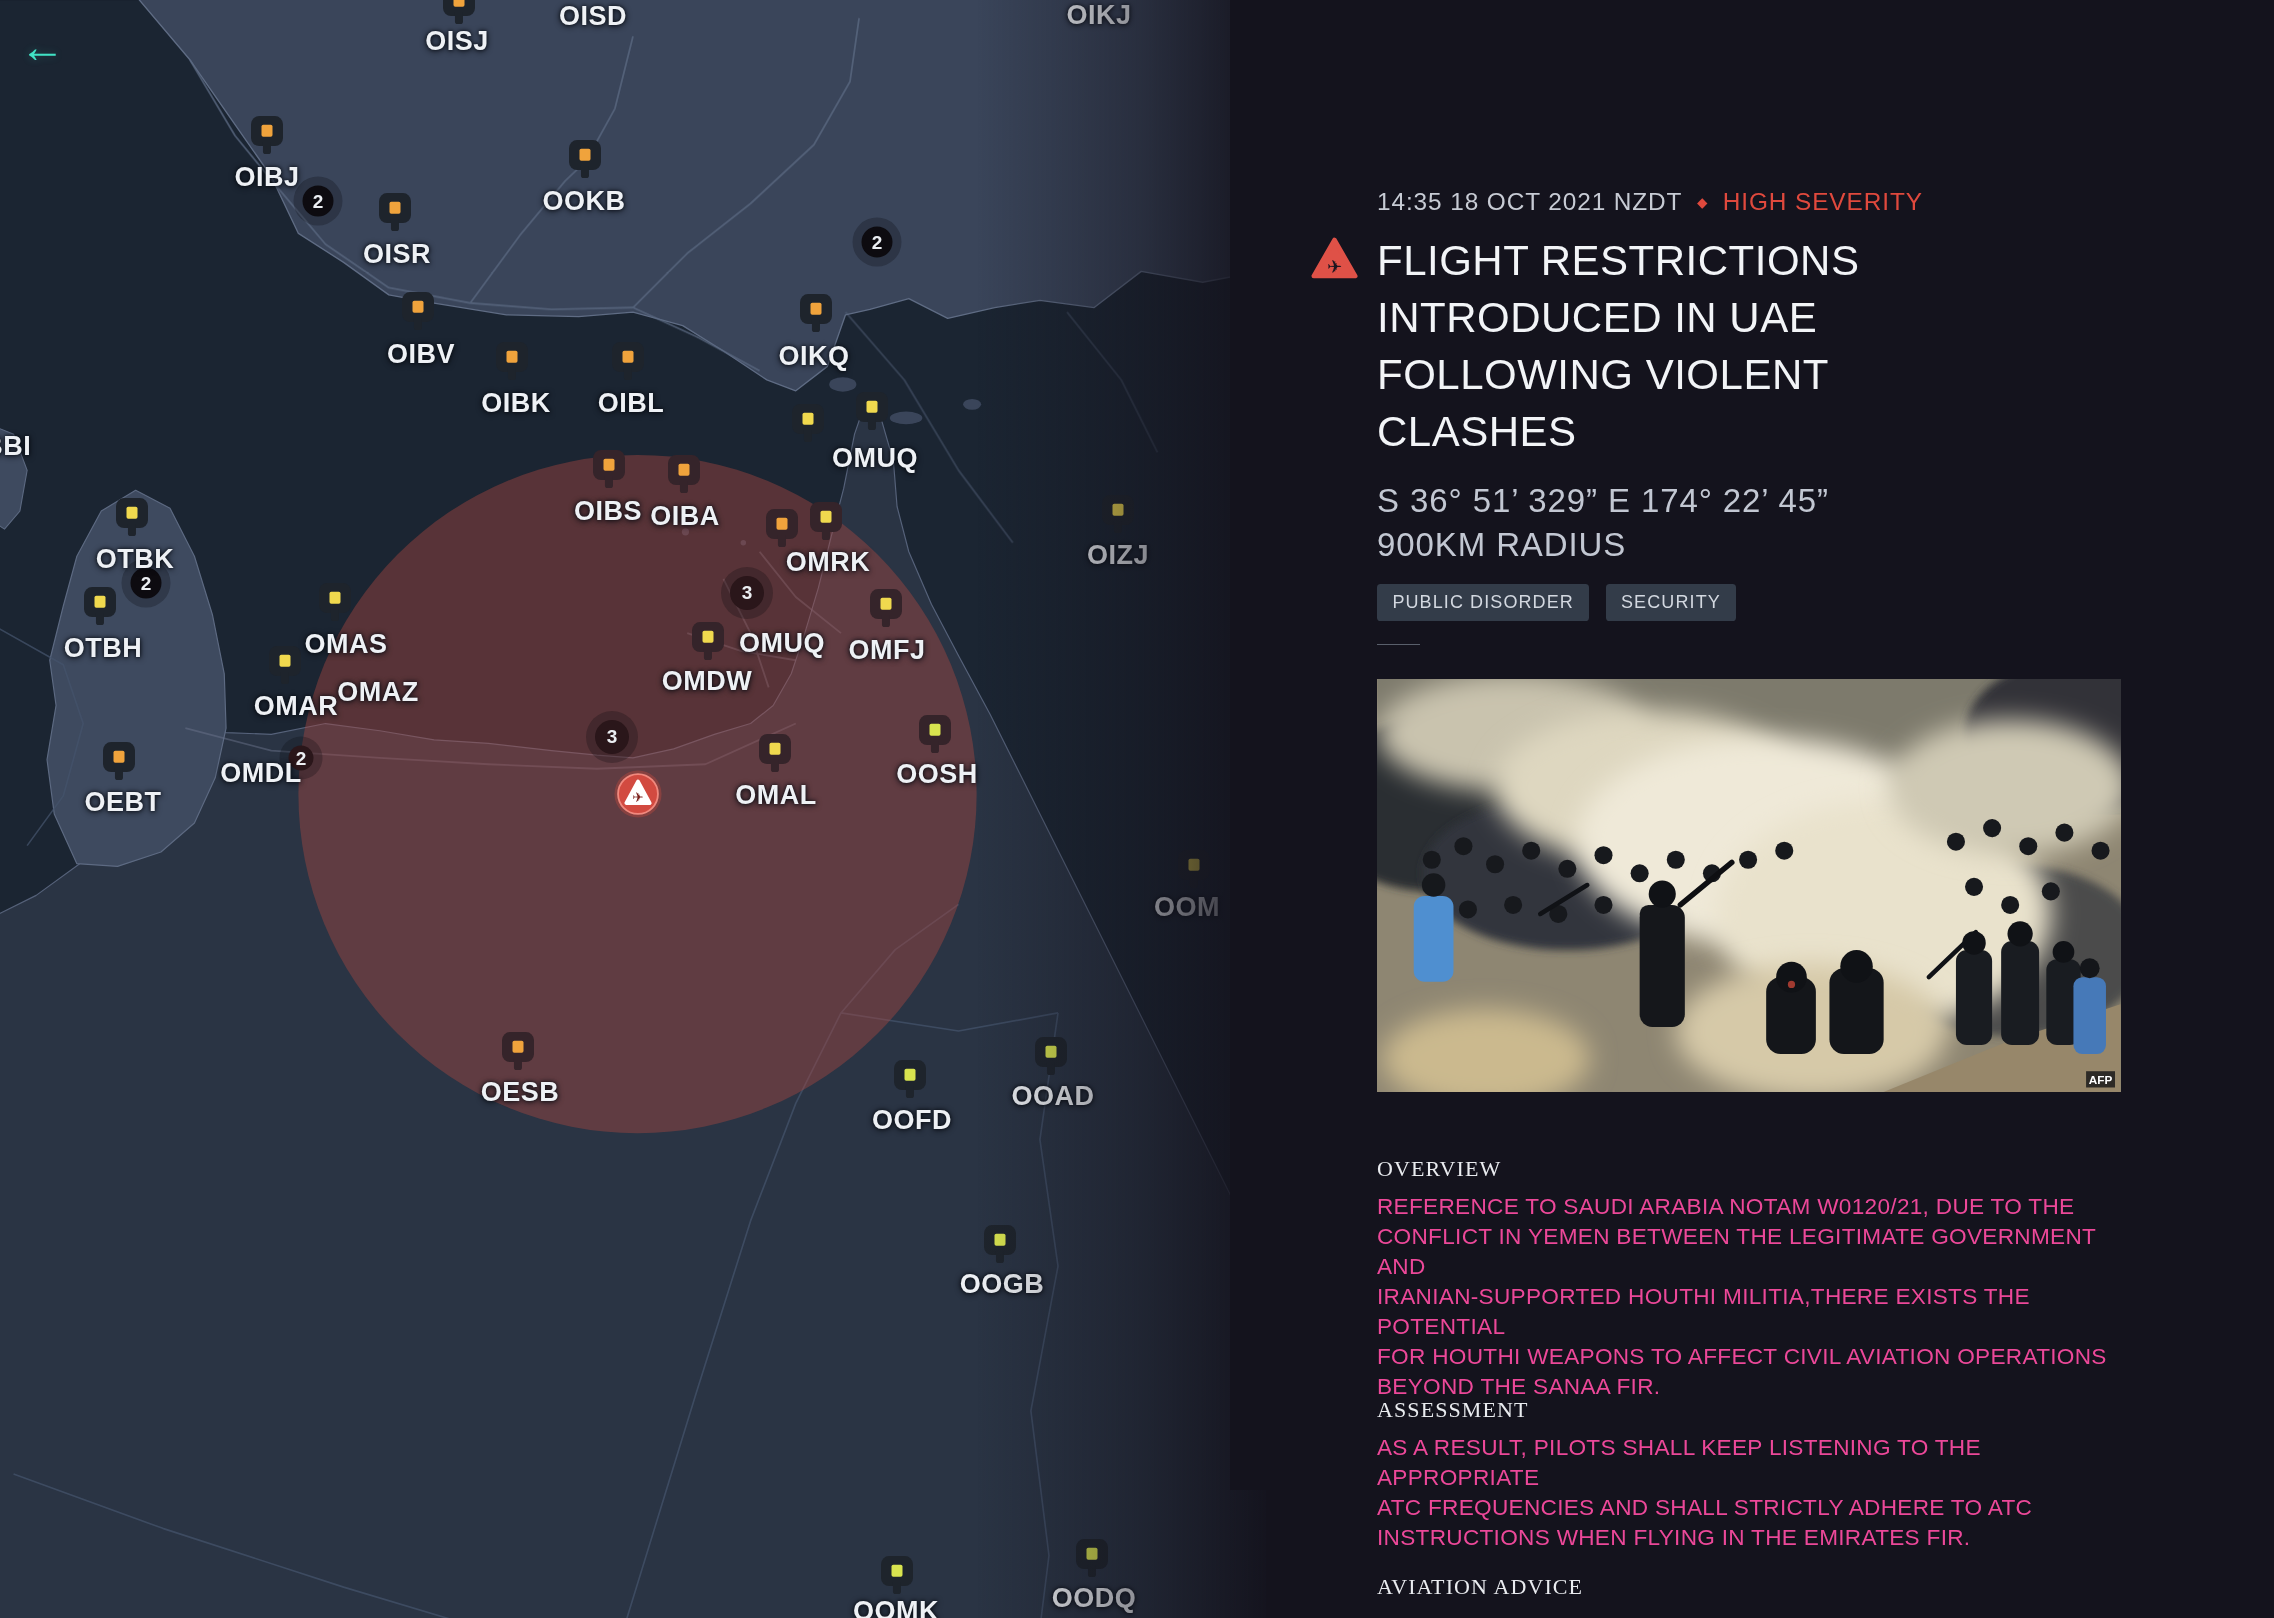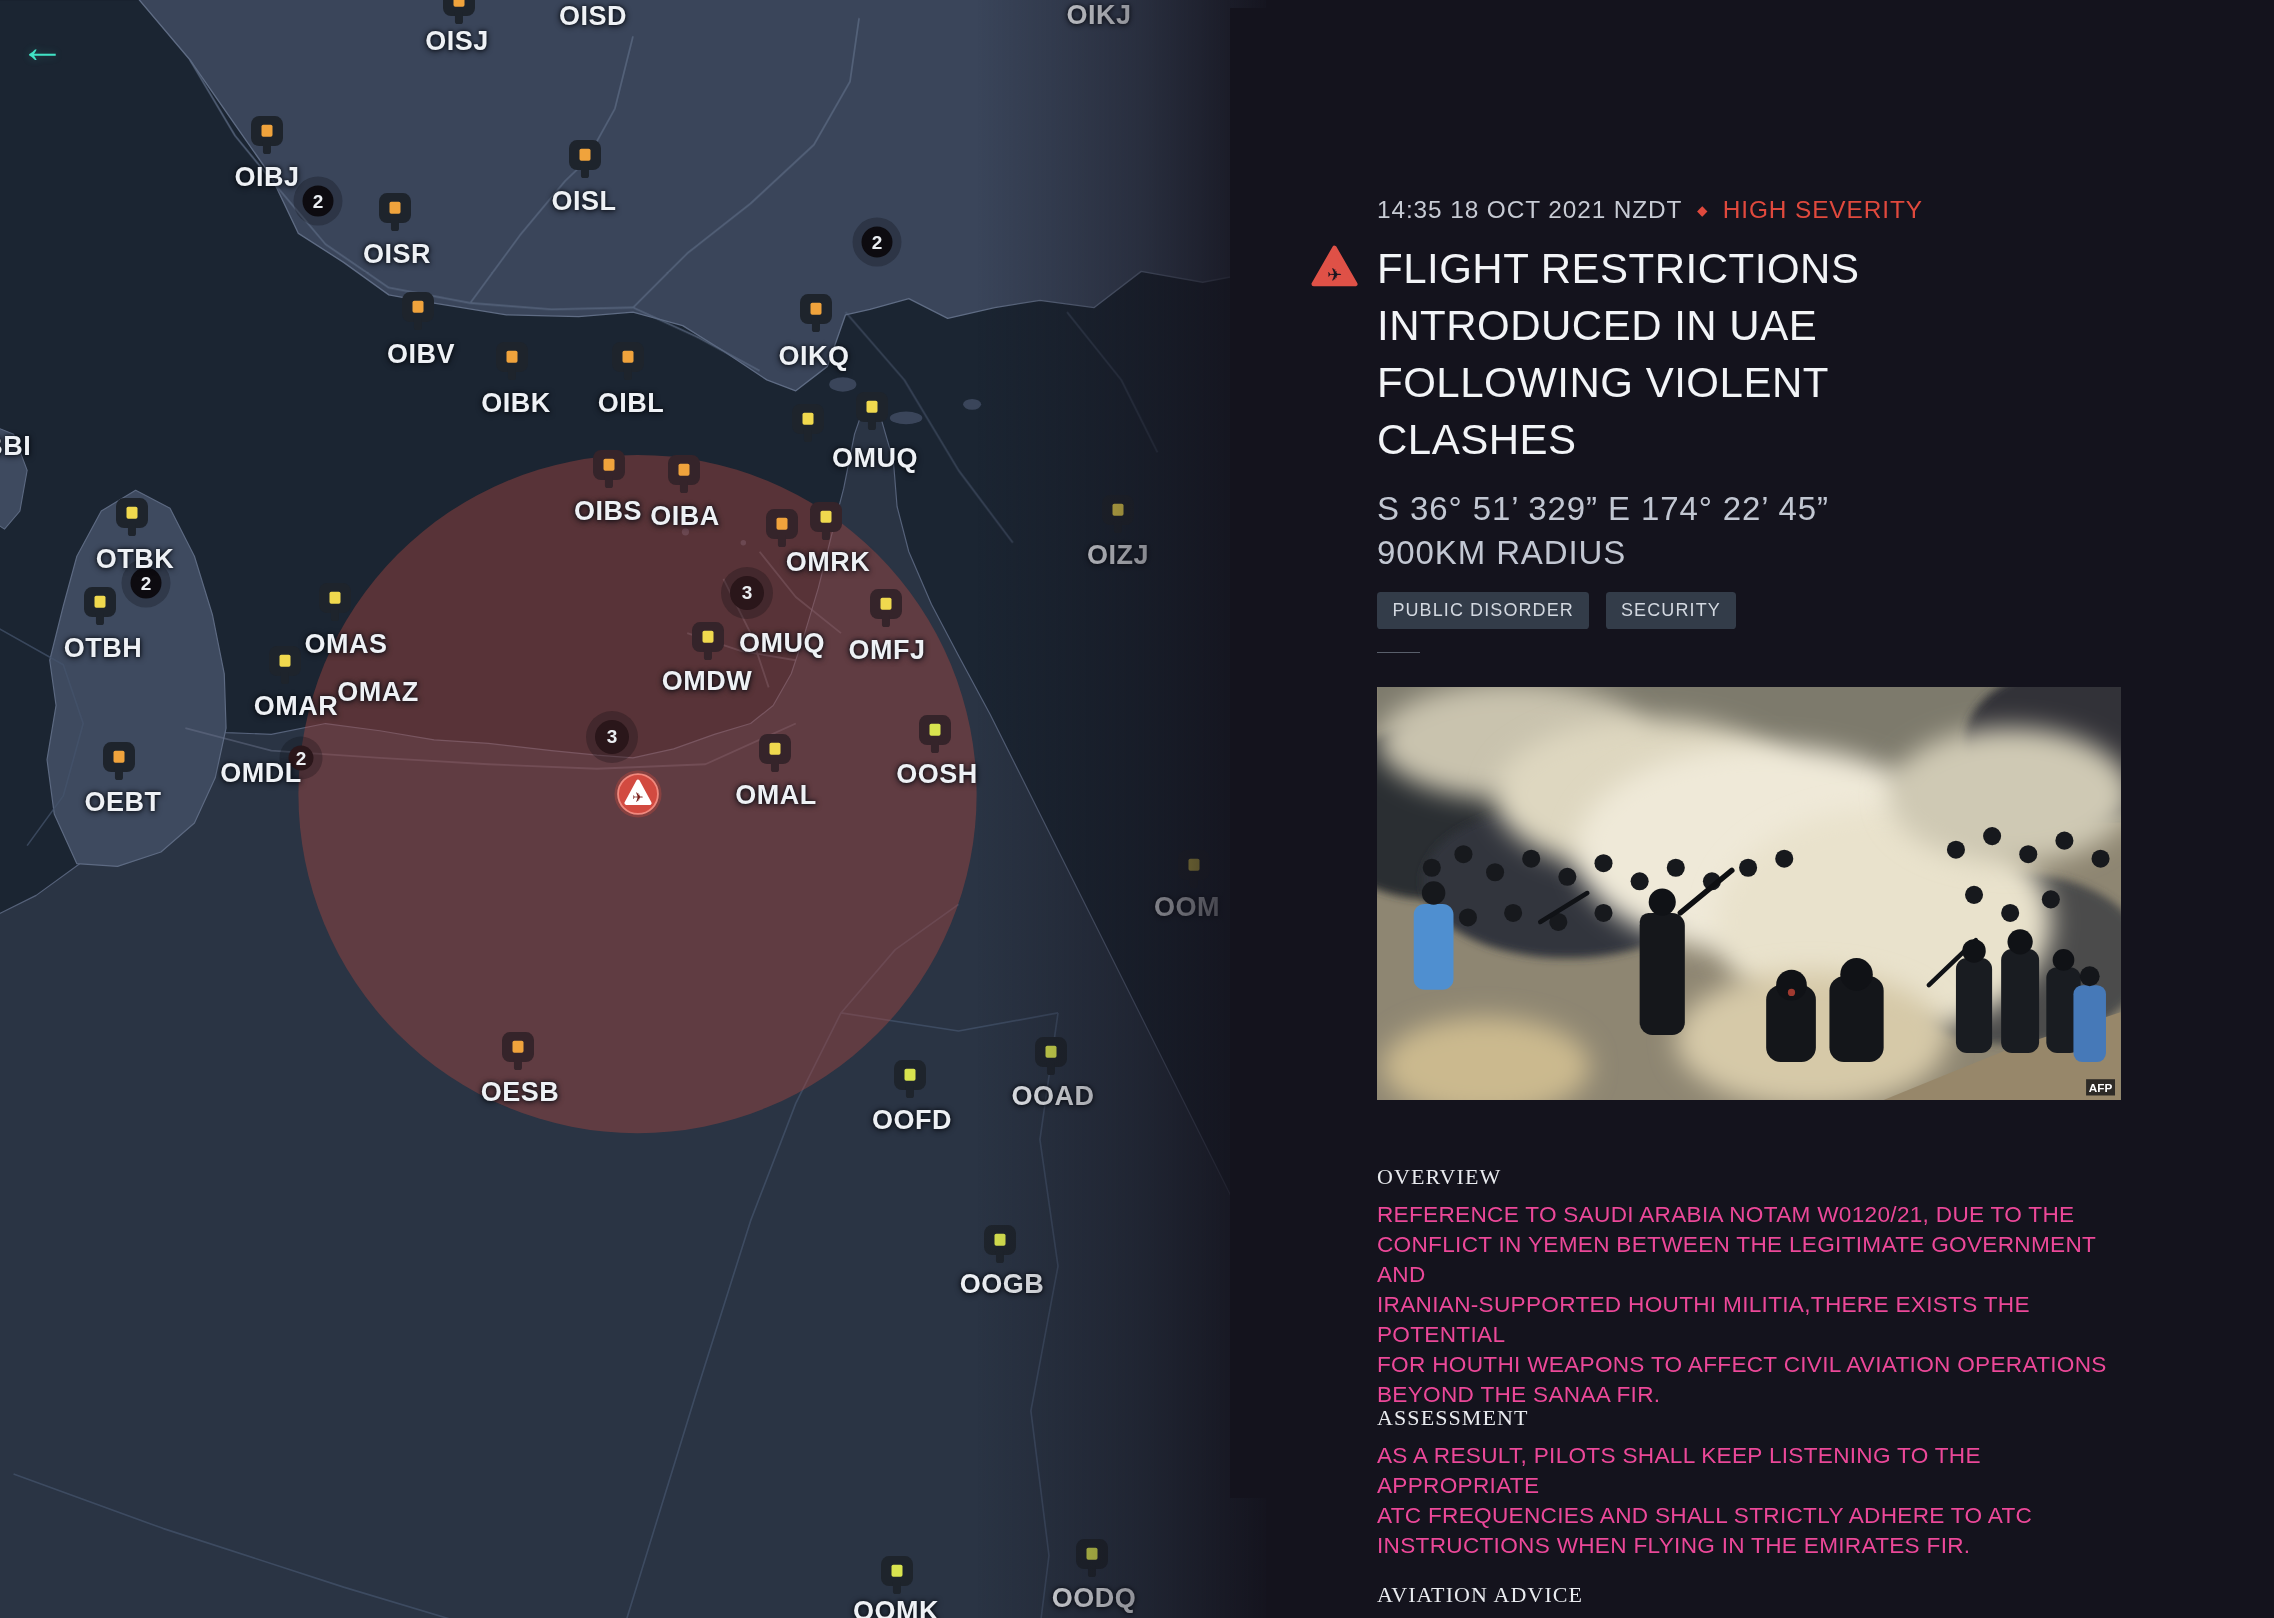--- a/index.html
+++ b/index.html
@@ -28,21 +28,21 @@
 
   .warn-marker{position:absolute;transform:translate(-50%,-50%);}
 
   .map-fade{position:absolute;top:0;left:977px;width:299px;height:100%;pointer-events:none;
        background:linear-gradient(90deg,rgba(20,19,29,0) 0%,rgba(20,19,29,.45) 55%,#14131D 100%);}
 
   .back-btn{position:absolute;left:20px;top:23.5px;font-size:45px;font-weight:bold;color:#41E2C5;
        line-height:1;cursor:pointer;text-shadow:0 0 9px rgba(65,226,197,.25);}
 
   
-  .panel{position:absolute;left:1230px;top:8px;width:1044px;height:1490px;background:#14131D;}
+  .panel{position:absolute;left:1230px;top:0;width:1044px;height:1490px;background:#14131D;}
   .panel *{box-sizing:border-box;}
   .meta{position:absolute;left:147px;top:188px;display:flex;align-items:center;gap:14.5px;
        font-size:24.4px;letter-spacing:0.9px;color:#C7CBD4;white-space:nowrap;}
   .meta .diamond{font-size:13.6px;color:#E0493D;}
   .meta .sev{color:#E0493D;}
   .title-icon{position:absolute;left:81px;top:237px;}
   .page-title{position:absolute;left:147px;top:232px;width:706px;font-size:42px;line-height:57px;
        font-weight:500;color:#F2F4F7;letter-spacing:0.5px;white-space:pre-line;}
   .coords{position:absolute;left:147px;top:482px;font-size:33px;letter-spacing:0.9px;color:#C2C7D2;}
   .radius{position:absolute;left:147px;top:526px;font-size:33px;letter-spacing:0.9px;color:#C2C7D2;}
@@ -287,21 +287,21 @@
       <circle cx="32" cy="32" r="22" fill="#D24A40" stroke="#F0897E" stroke-width="2"></circle>
       <path d="M 32,18 L 45,42 L 19,42 Z" fill="#FFFFFF" stroke="#FFFFFF" stroke-width="4" stroke-linejoin="round"></path>
       <text x="32" y="41" font-size="15" text-anchor="middle" fill="#7A1F1A">✈</text>
     </svg>
 
     <div class="layer" id="labels-layer">
         <div class="apt-label" style="left: 593px; top: 16.3px;">OISD</div>
         <div class="apt-label" style="left: 1099px; top: 14.5px;">OIKJ</div>
         <div class="apt-label" style="left: 457px; top: 41px;">OISJ</div>
         <div class="apt-label" style="left: 267px; top: 177px;">OIBJ</div>
-        <div class="apt-label" style="left: 584px; top: 201px;">OISL</div>
+        <div class="apt-label" style="left: 584px; top: 201px;">OOKB</div>
         <div class="apt-label" style="left: 397px; top: 254px;">OISR</div>
         <div class="apt-label" style="left: 421px; top: 354px;">OIBV</div>
         <div class="apt-label" style="left: 516px; top: 403px;">OIBK</div>
         <div class="apt-label" style="left: 631px; top: 403px;">OIBL</div>
         <div class="apt-label" style="left: 814px; top: 356px;">OIKQ</div>
         <div class="apt-label" style="left: 875px; top: 458px;">OMUQ</div>
         <div class="apt-label" style="left: 608px; top: 511px;">OIBS</div>
         <div class="apt-label" style="left: 685px; top: 516px;">OIBA</div>
         <div class="apt-label" style="left: 782px; top: 599px; margin-top: 44px;">OMUQ</div>
         <div class="apt-label" style="left: 828px; top: 562px;">OMRK</div>

